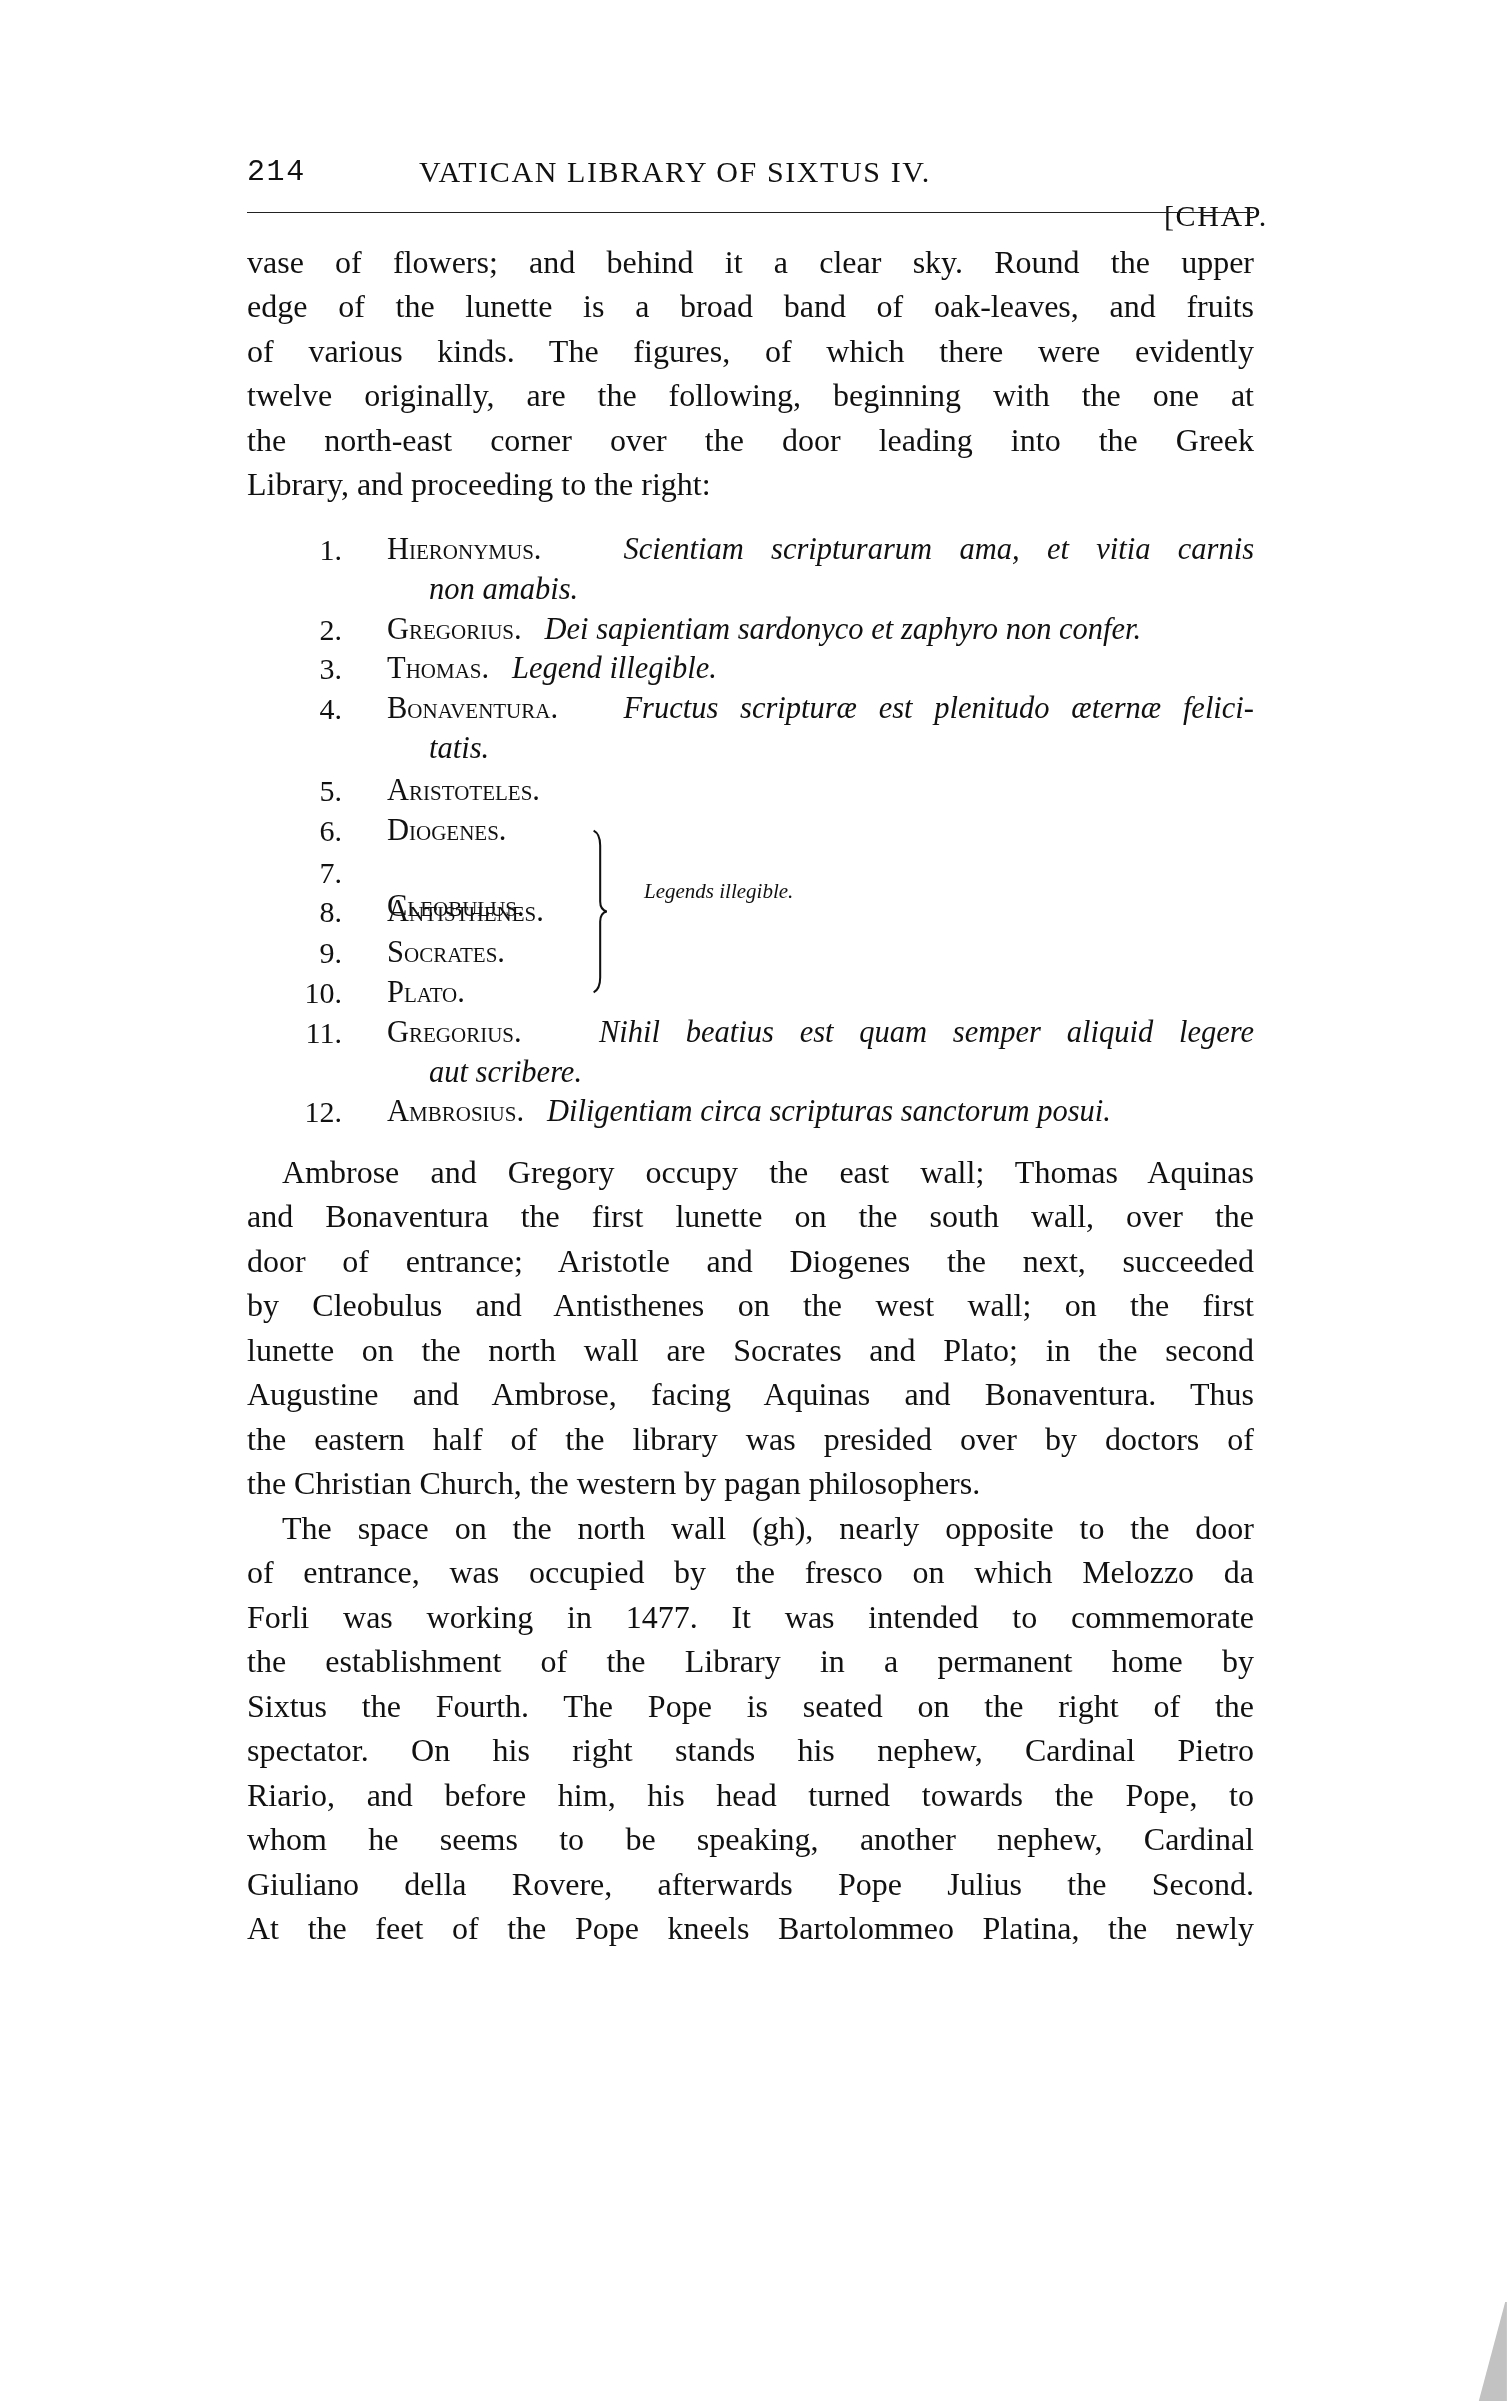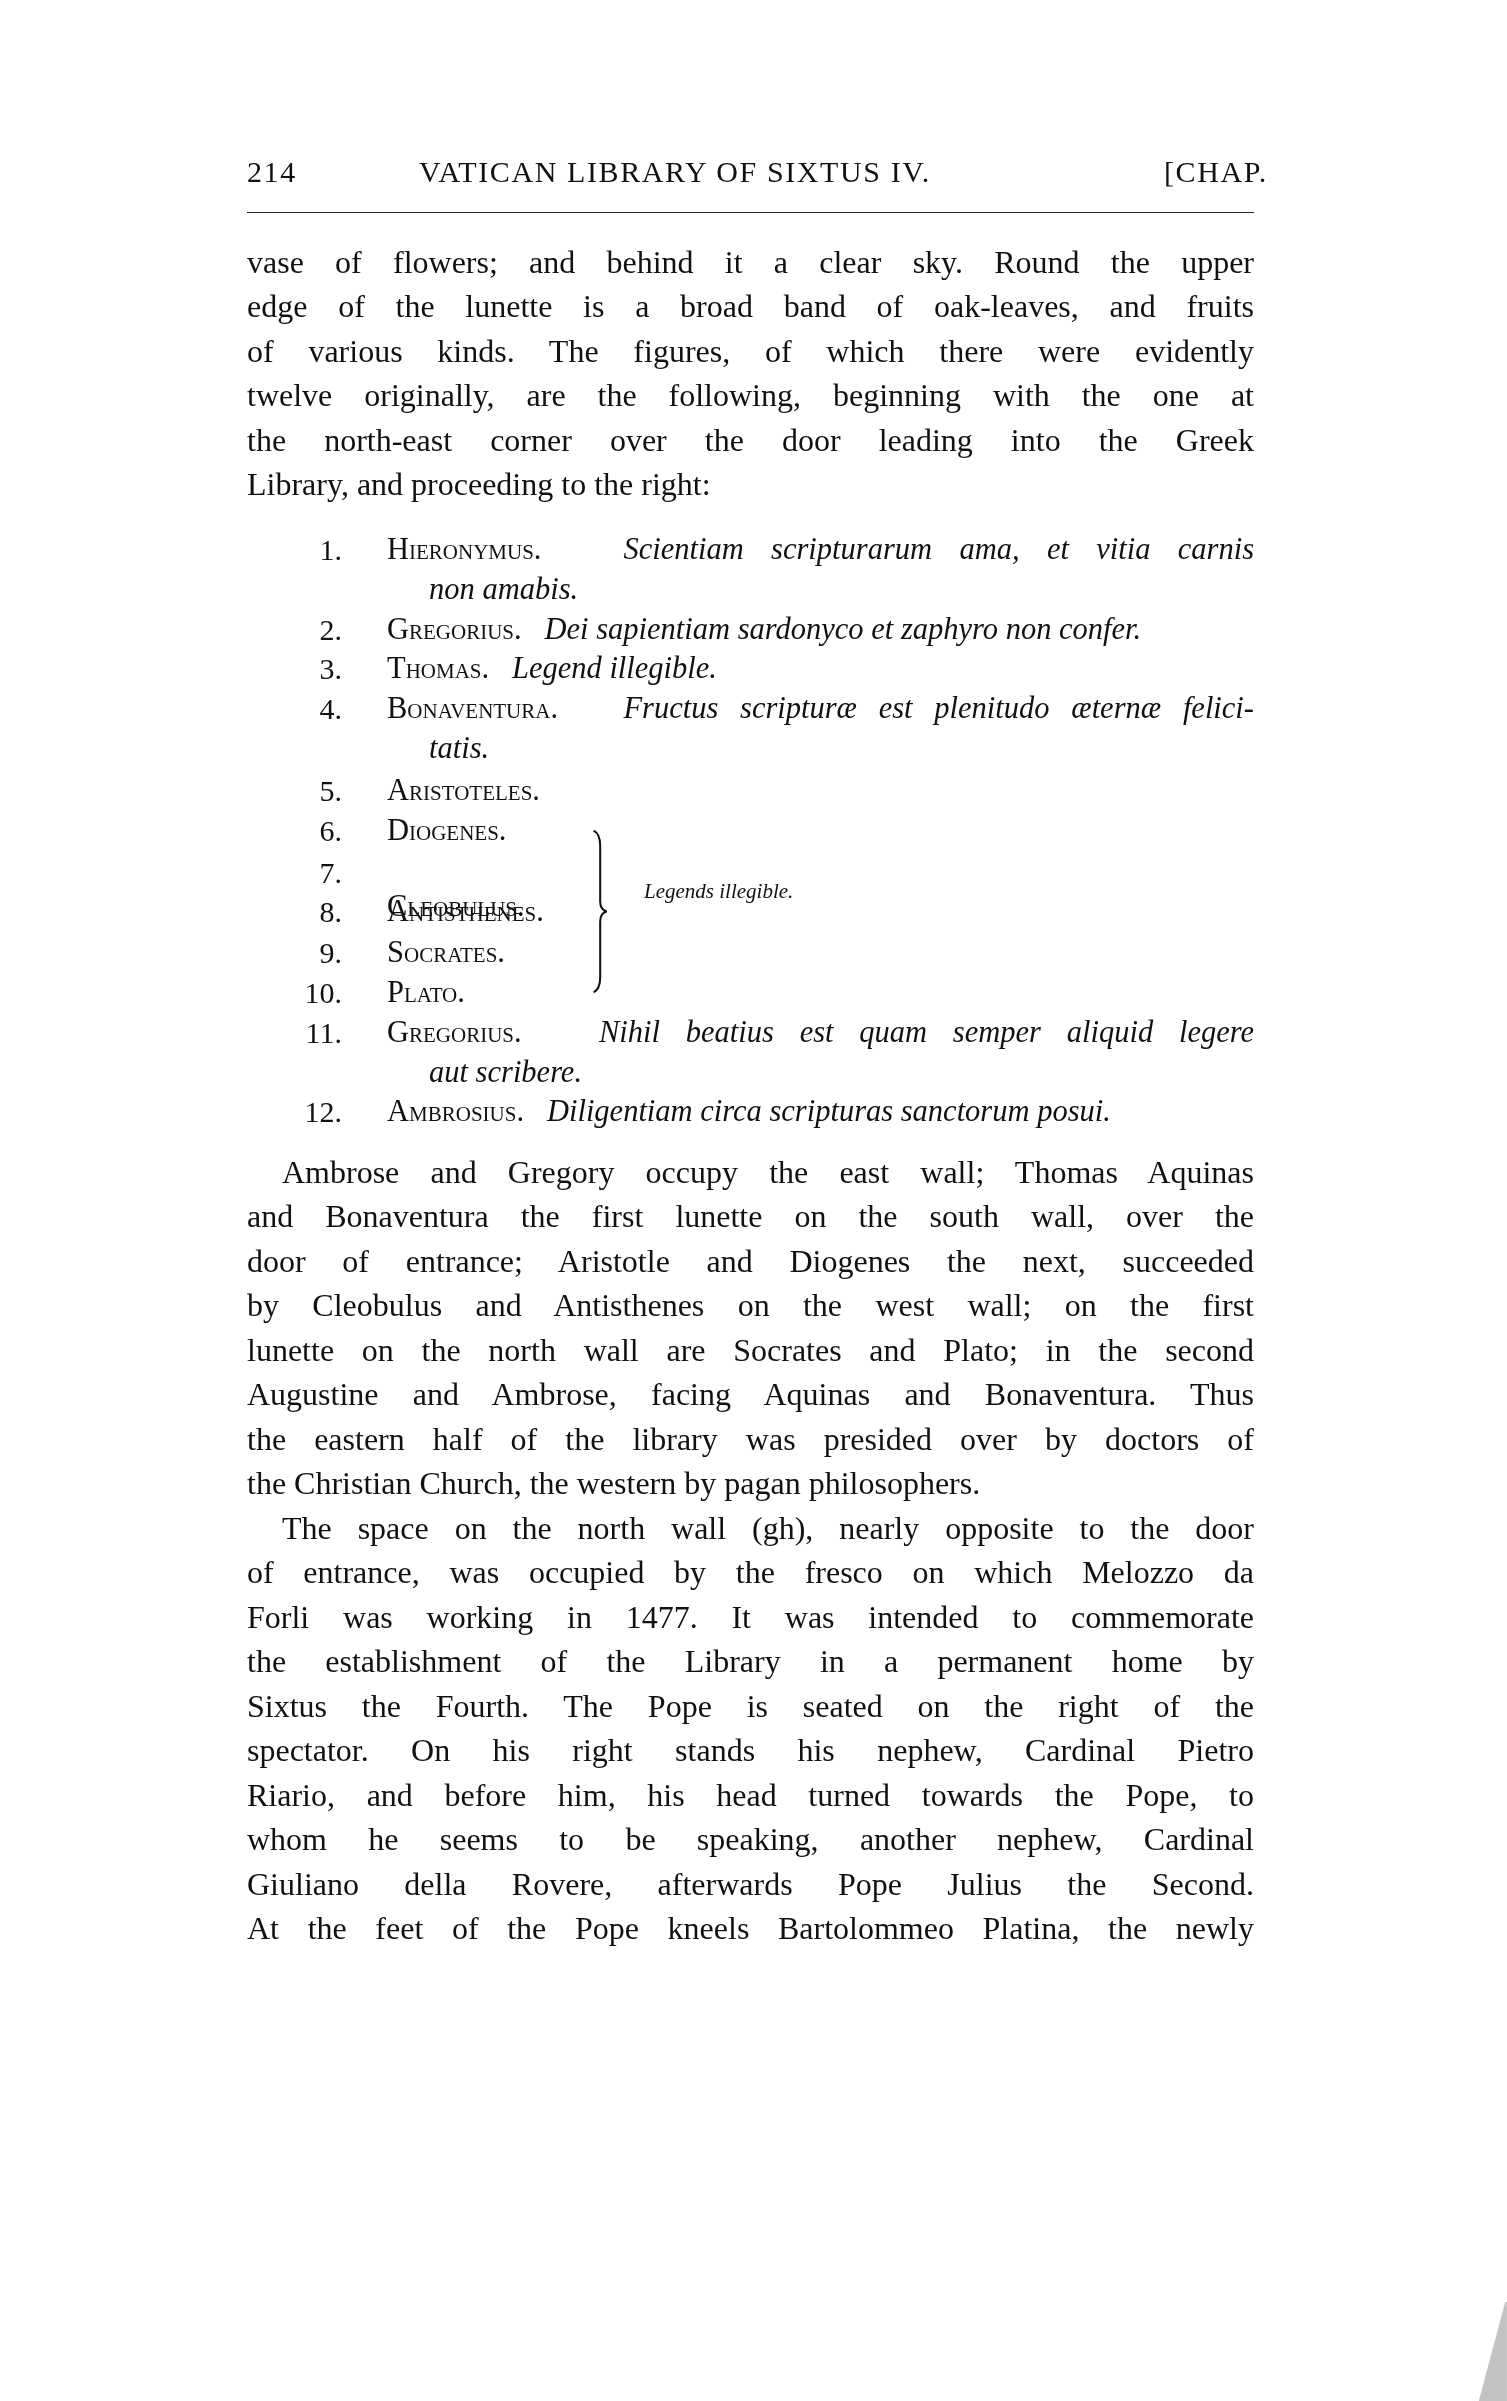--- a/index.html
+++ b/index.html
@@ -1,21 +1,21 @@
 <!DOCTYPE html>
 <html style="font-size:13px"><head>
 <meta charset="utf-8">
 <style>
   html, body { margin:0; padding:0; background:#ffffff; }
   body { width:1507px; height:2401px; position:relative; overflow:hidden;
          font-family:"Liberation Serif","DejaVu Serif",serif; color:#111; }
   .hdr { position:absolute; top:155px; font-size:30px; letter-spacing:1.6px; white-space:nowrap; }
-  #hdr-num { left:247px; }
+  #hdr-num { left:247px;font-family:Liberation Mono, monospace; }
   #hdr-title { left:419px; }
-  #hdr-chap { left:1164px; }
+  #hdr-chap { left:1164px;margin-top:44px; }
   .rule { position:absolute; left:247px; width:1007px; top:212px; height:0; border-top:1.6px solid #222; }
   .line { position:absolute; left:247px; width:1007px; font-size:32px; line-height:45px; height:45px;
           white-space:nowrap; text-align:justify; text-align-last:justify; }
   .line.last { text-align-last:left; }
   .ind { left:282px; width:972px; }
   .num { position:absolute; width:58px; text-align:right; left:284px; font-size:30px; line-height:45px; }
   .name { font-variant:small-caps; }
   .leg { font-style:italic; }
   .row { position:absolute; left:387px; width:867px; line-height:45px; font-size:30.5px; white-space:nowrap;
          text-align:justify; text-align-last:justify; }

